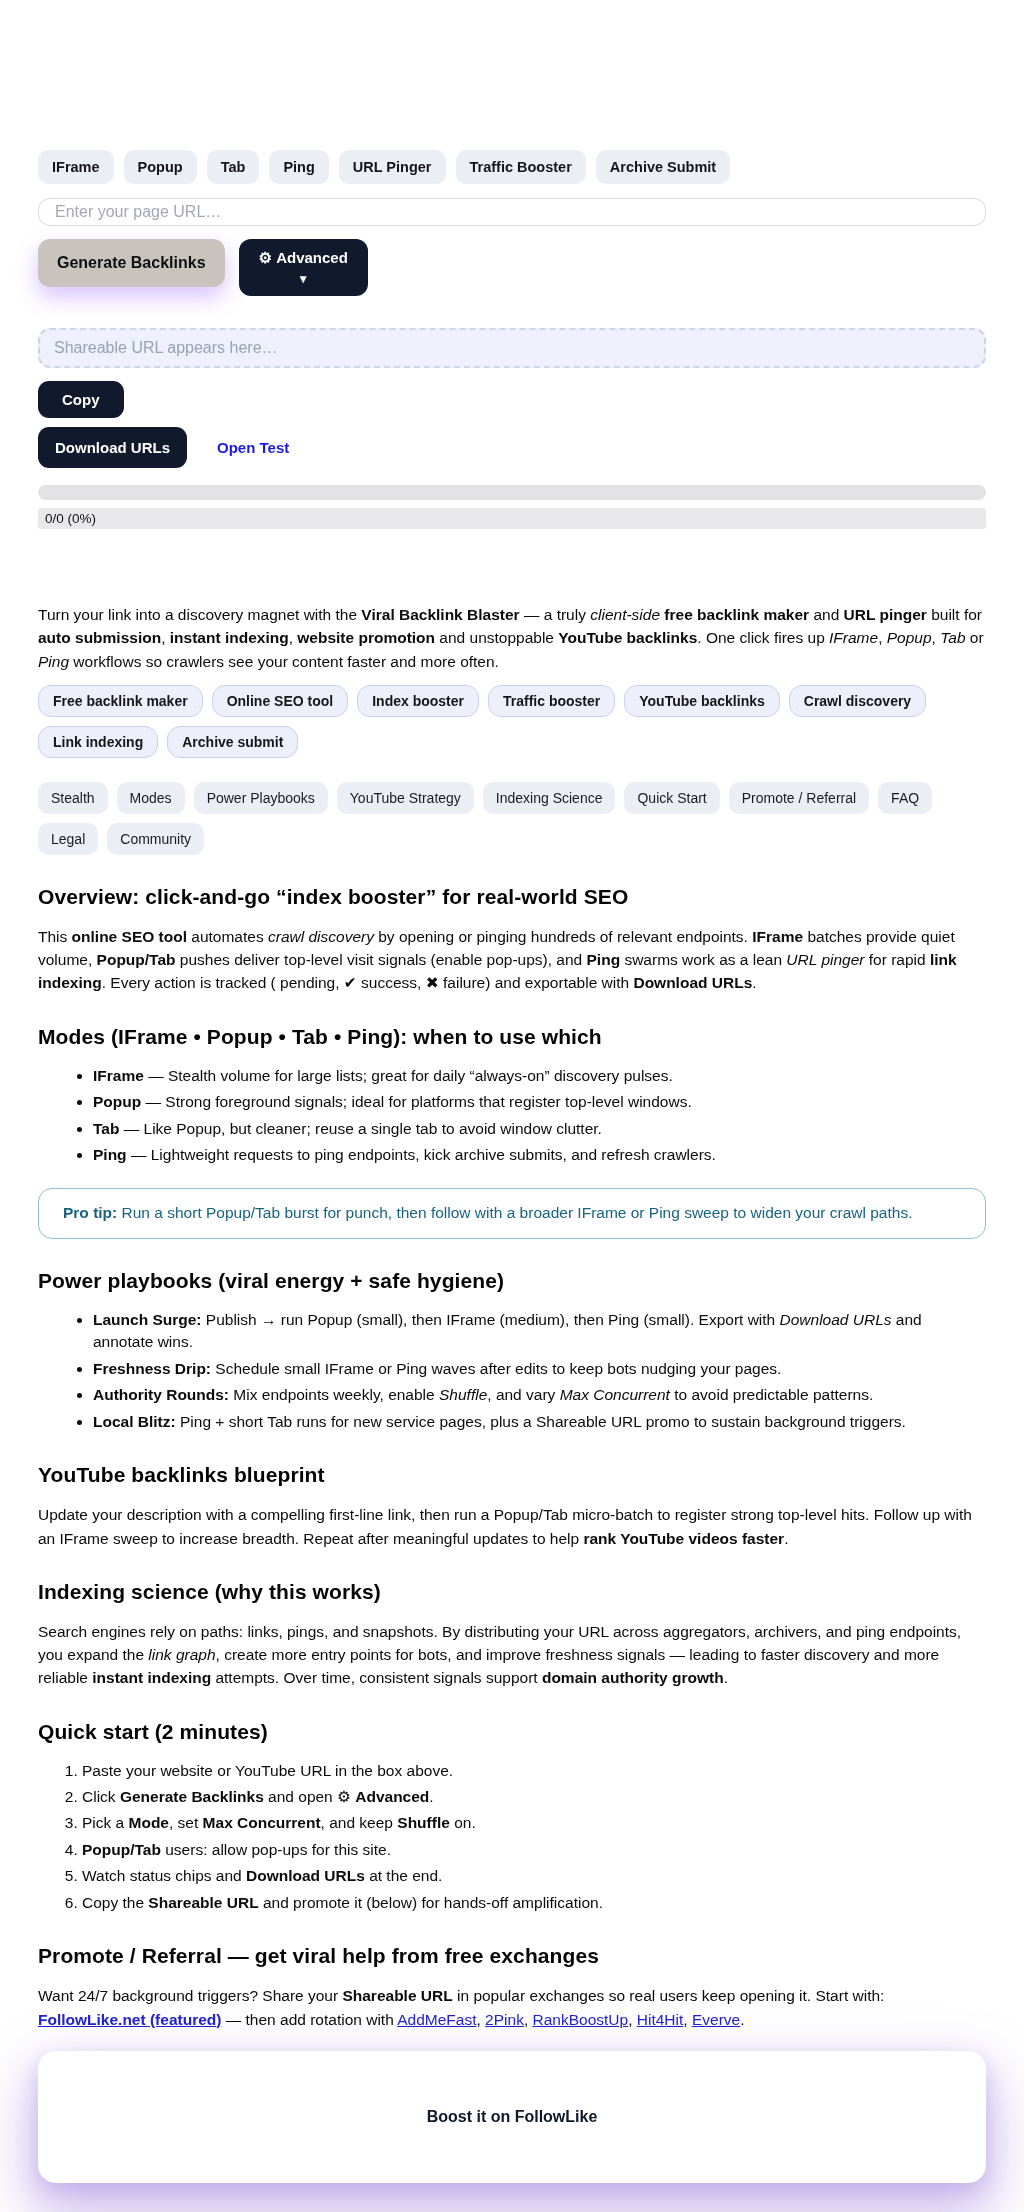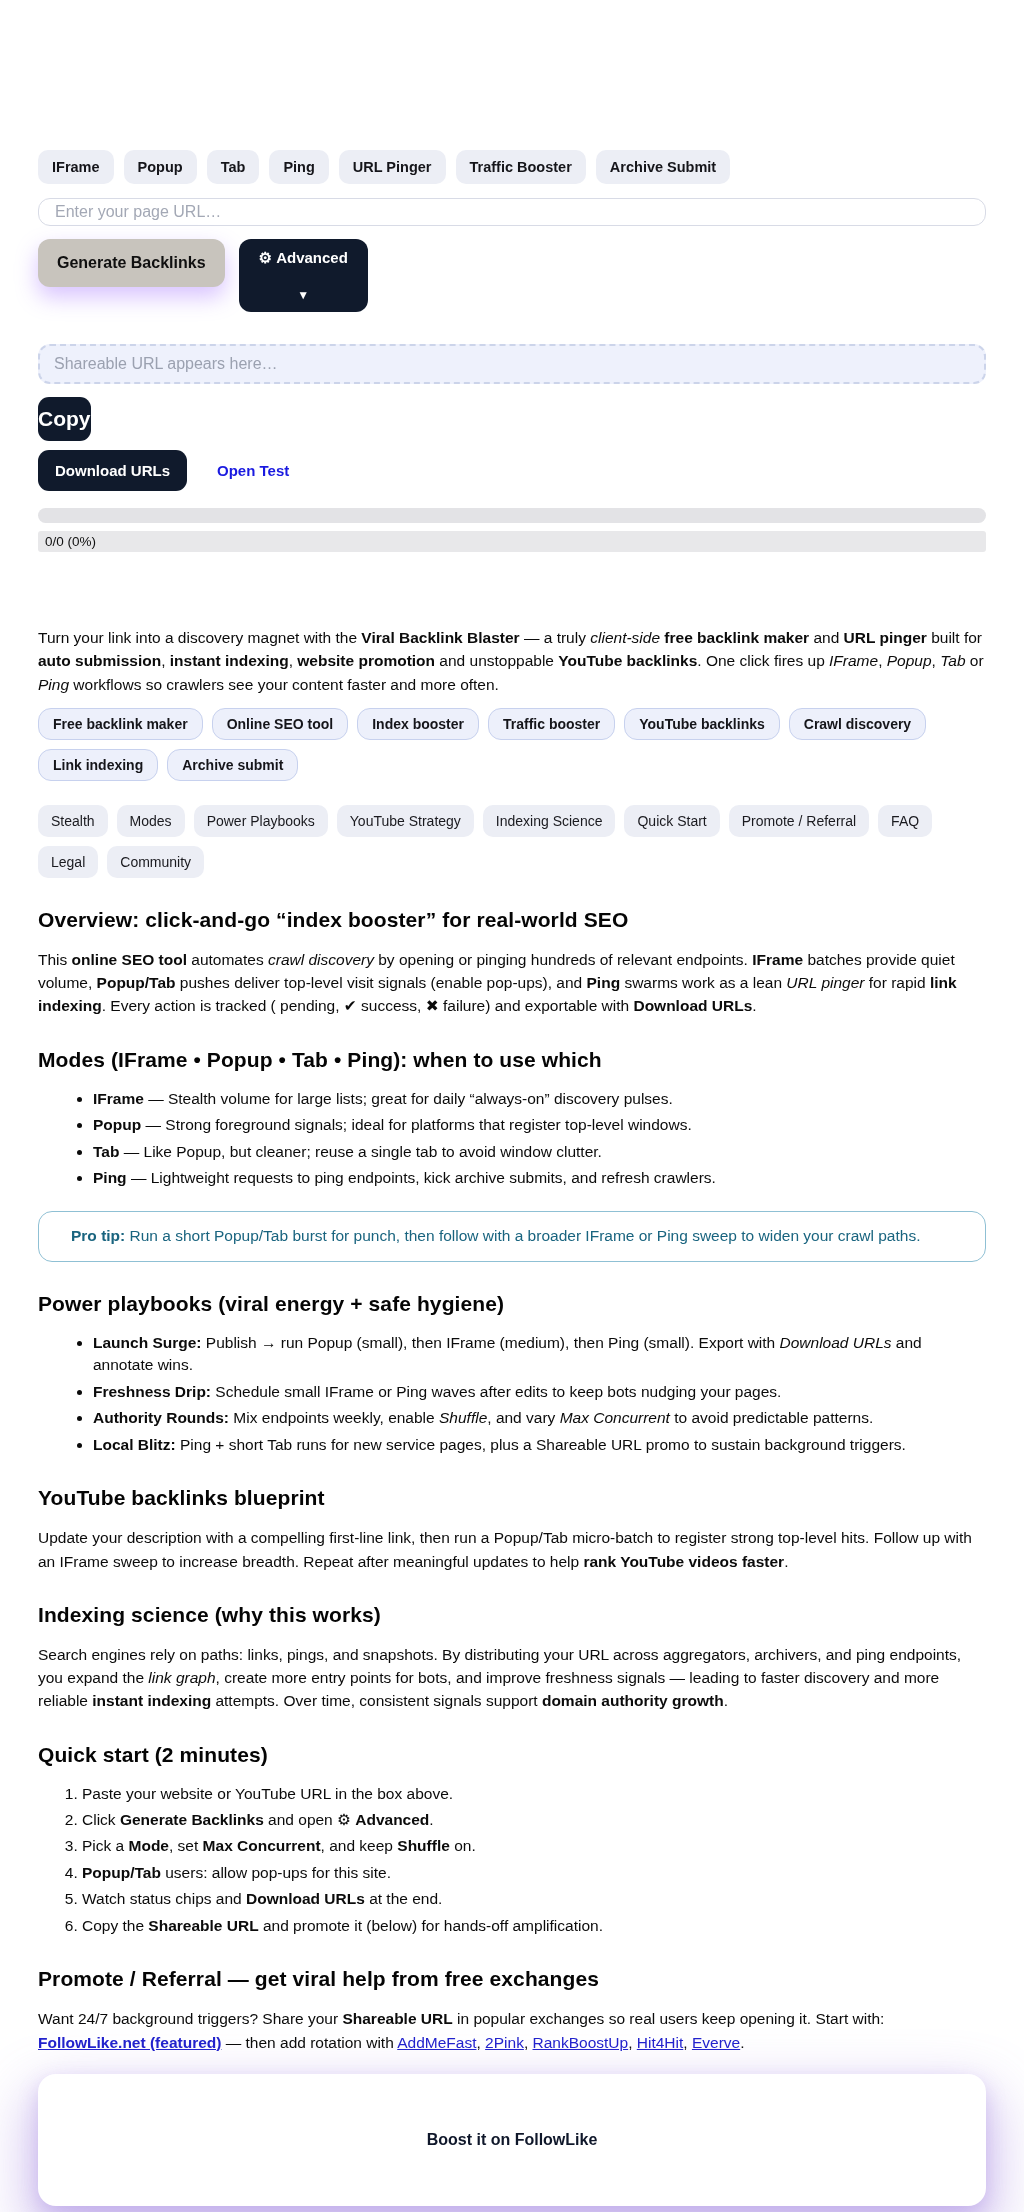--- a/index.html
+++ b/index.html
@@ -27,34 +27,34 @@
   .url-input::placeholder { color:#a3a8b5; }
   .btnrow { display:flex; align-items:flex-start; gap:14px; margin-top:13px; }
   .btn-generate {
     background:#c8c4bd; color:#101010; border:none; border-radius:12px;
     padding:15px 19px; font-family:inherit; font-size:16px; font-weight:700; cursor:pointer;
     box-shadow:0 10px 22px rgba(168,122,255,0.45);
   }
   .btn-advanced {
     background:#101a2c; color:#fff; border:none; border-radius:12px;
     padding:9px 20px; font-family:inherit; font-size:15px; font-weight:700; cursor:pointer;
-    display:flex; flex-direction:column; align-items:center; gap:20px; line-height:1.3;
+    display:flex; flex-direction:column; align-items:center; gap:4px; line-height:1.3;
   }
   .btn-advanced .caret { font-size:12px; }
   .share-input {
     width:100%; margin-top:32px; height:40px;
     background:#eef1fc; border:2px dashed #ccd4ea; border-radius:12px;
     padding:0 14px; font-family:inherit; font-size:16px; color:#6d28d9; outline:none;
   }
   .share-input::placeholder { color:#9ba1b0; }
   .btn-dark {
     background:#101a2c; color:#fff; border:none; border-radius:11px;
     font-family:inherit; font-weight:700; cursor:pointer;
   }
-  .btn-copy { margin-top:13px; padding:10px 0; font-size:21px; display:inline-block; }
+  .btn-copy { margin-top:13px; padding:10px 24px; font-size:15px; display:inline-block; }
   .dlrow { margin-top:9px; display:flex; align-items:center; gap:30px; }
   .btn-download { padding:12px 17px; font-size:15px; }
   .open-test { color:#1a1ae0; font-size:15px; font-weight:700; text-decoration:none; }
   .progress-track {
     margin-top:17px; height:15px; width:100%;
     background:#e3e3e6; border-radius:8px;
   }
   .status-strip {
     margin-top:8px; width:100%; background:#e8e8ea; border-radius:3px;
     font-size:13.5px; color:#111; padding:3px 7px;
@@ -73,21 +73,21 @@
     padding:8px 13px; font-family:inherit; font-size:14px; color:#1a1a1f; cursor:pointer;
   }
   h2 { font-size:21px; font-weight:700; color:#050505; margin:30px 0 16px 0; letter-spacing:0.1px; }
   .para { font-size:15.5px; line-height:1.5; margin:4px 0; }
   ul.blist { margin:12px 0 12px 42px; }
   ul.blist li { font-size:15.5px; line-height:1.45; margin:4px 13px; }
   ol.steps { margin:12px 0 12px 44px; }
   ol.steps li { font-size:15.5px; line-height:1.45; margin:4px 0; }
   .protip {
     margin:22px 0; border:1.5px solid #8fc0d4; border-radius:14px;
-    padding:13px 32px; color:#19647f; font-size:15.5px; line-height:1.45;
+    padding:13px 24px; color:#19647f; font-size:15.5px; line-height:1.45;
     background:#ffffff;
   }
   .protip .b { color:#19647f; }
   .b { font-weight:700; }
   .i { font-style:italic; }
   .lnk { color:#2222cc; text-decoration:underline; cursor:pointer; }
   .promo-card {
     margin:20px 0 24px 0; background:#ffffff; border-radius:18px;
     padding:57px 20px; text-align:center; font-size:16px; font-weight:700; color:#0f172a;
     box-shadow:0 26px 55px 10px rgba(148,113,220,0.42), 0 8px 20px rgba(148,113,220,0.28);

